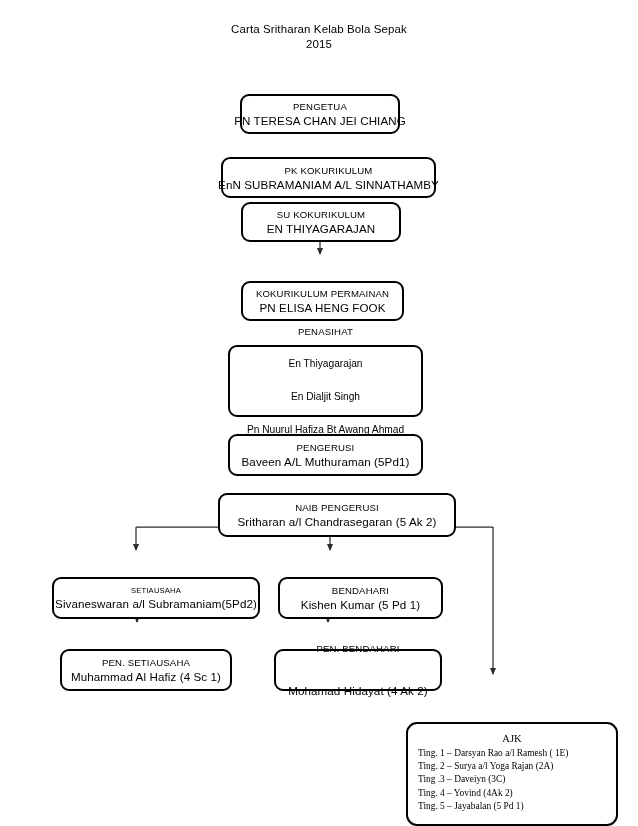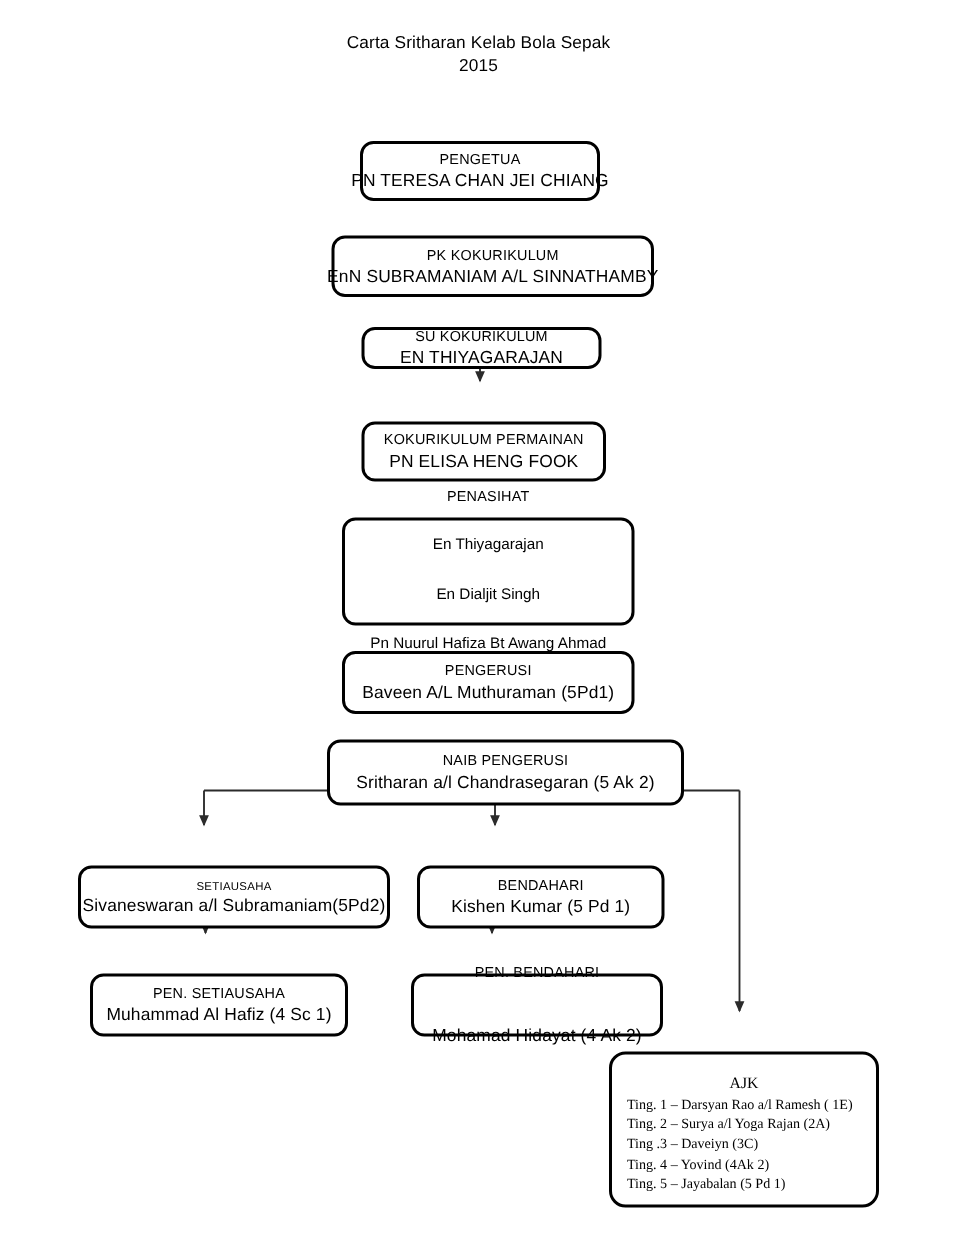--- a/index.html
+++ b/index.html
@@ -71,35 +71,35 @@
   }
   .node .tl {
     font-size: 10.2px;
     line-height: 14px;
     white-space: nowrap;
   }
 
   
   #node-pengetua      { left: 240px; top: 68px;  width: 160px; height: 40px; }
   #node-pk            { left: 221px; top: 131px; width: 215px; height: 41px; }
-  #node-su            { left: 241px; top: 192px; width: 160px; height: 28px; }
+  #node-su            { left: 241px; top: 176px; width: 160px; height: 40px; }
   #node-penyelaras    { left: 241px; top: 255px; width: 163px; height: 40px; }
   #node-penasihat     { left: 228px; top: 319px; width: 195px; height: 72px; gap: 19px; }
   #node-pengerusi     { left: 228px; top: 408px; width: 195px; height: 42px; }
   #node-naib          { left: 218px; top: 467px; width: 238px; height: 44px; }
   #node-setiausaha    { left: 52px;  top: 551px; width: 208px; height: 42px; }
   #node-bendahari     { left: 278px; top: 551px; width: 165px; height: 42px; }
   #node-pensetiausaha { left: 60px;  top: 623px; width: 172px; height: 42px; }
   #node-penbendahari  { left: 274px; top: 623px; width: 168px; height: 42px; gap: 28px; }
 
   #node-ajk {
-    left: 406px; top: 675px; width: 180px; height: 104px;
+    left: 406px; top: 696px; width: 212px; height: 104px;
     border-radius: 11px;
     align-items: flex-start;
-    justify-content: flex-end;
+    justify-content: flex-start;
     padding: 8px 10px 6px 10px;
     font-family: "Liberation Serif", serif;
   }
   #node-ajk .ajk-title {
     width: 100%;
     text-align: center;
     font-size: 10.5px;
     line-height: 14px;
     font-family: "Liberation Serif", serif;
     margin-bottom: 1px;

